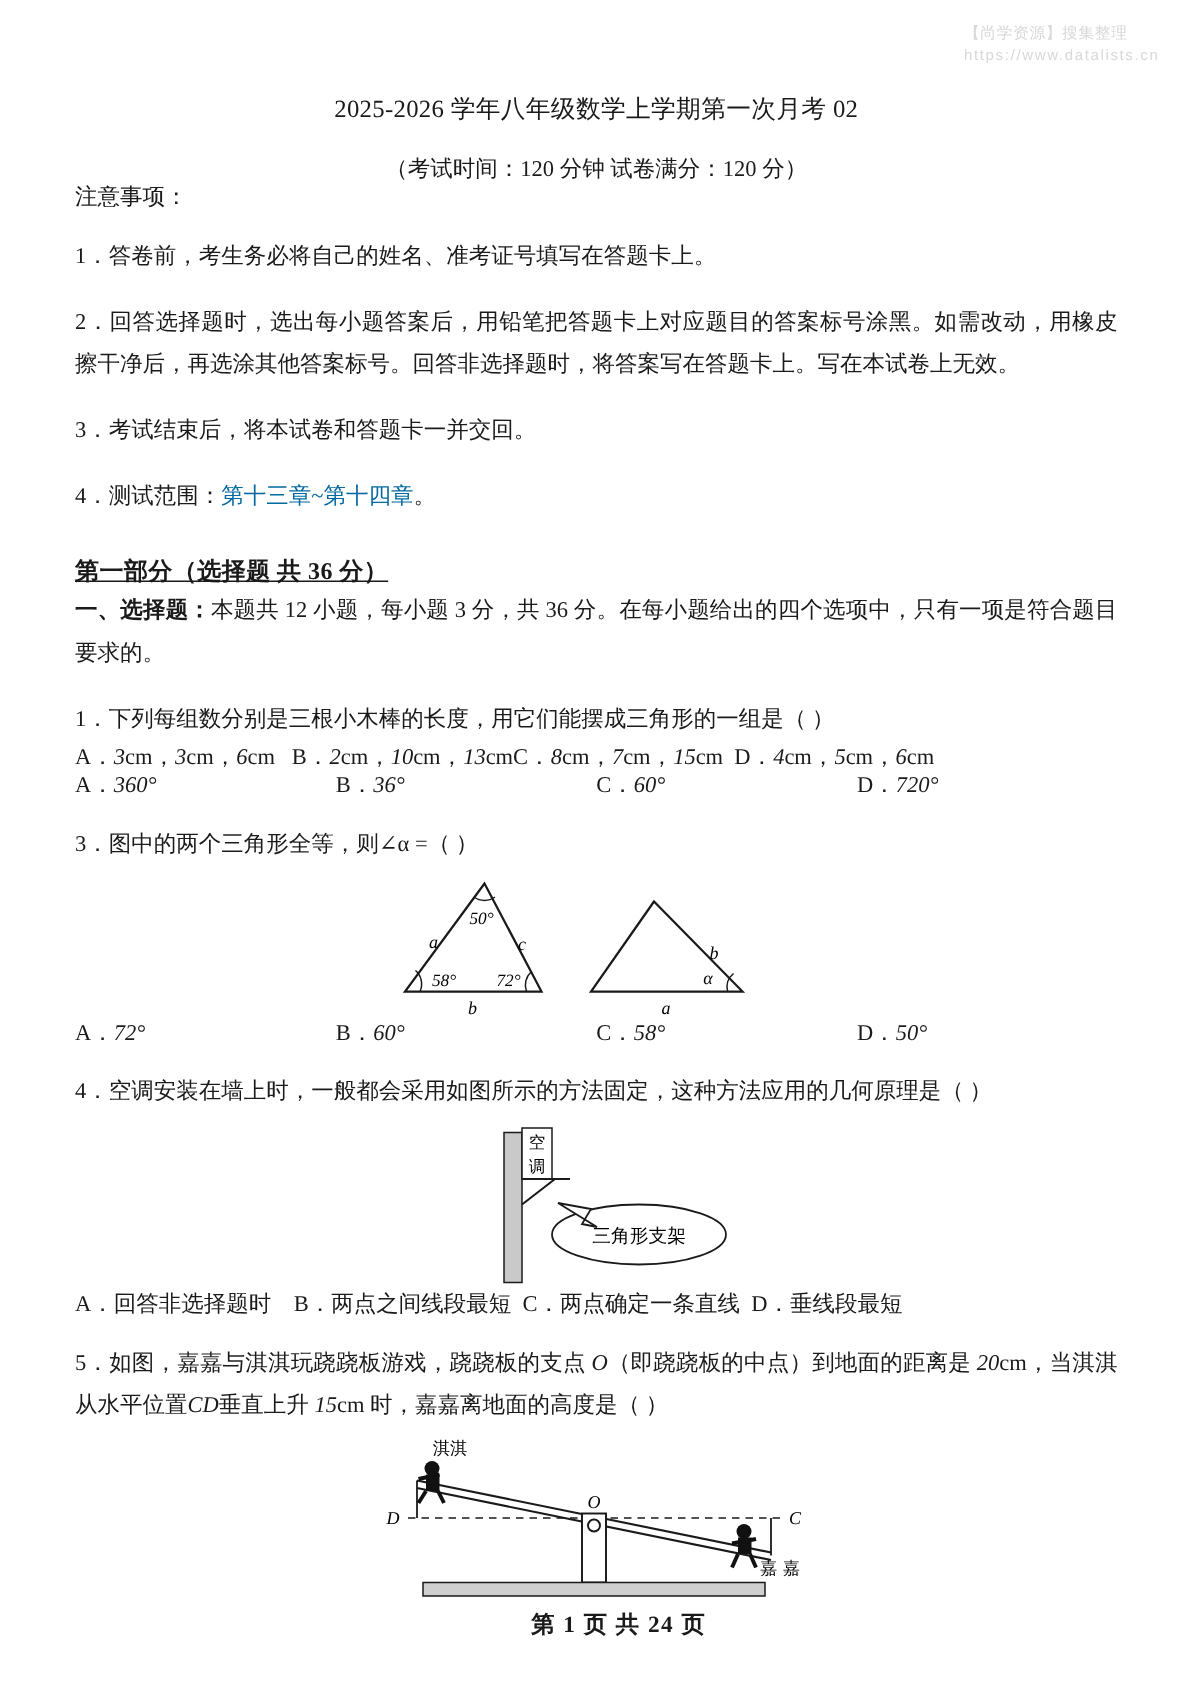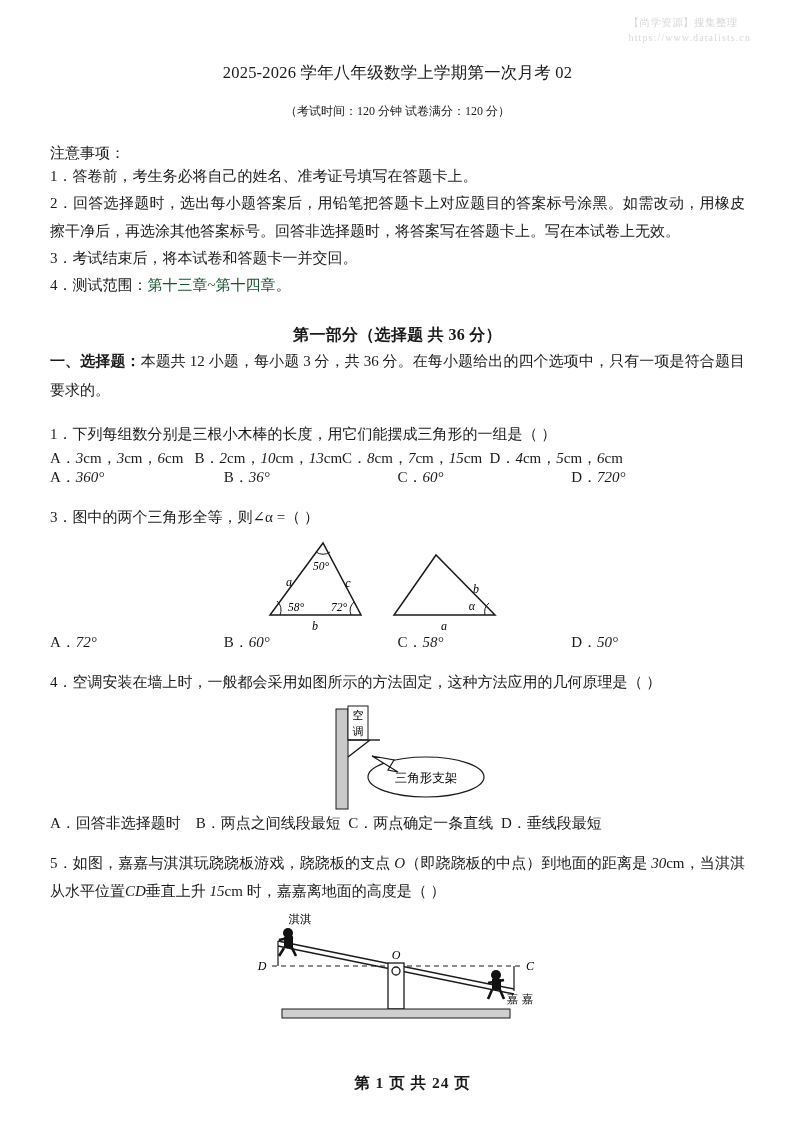--- a/index.html
+++ b/index.html
@@ -20,72 +20,73 @@
     position: absolute;
     left: 0; top: 0;
     width: 793px;
     height: 1122px;
     padding: 0;
   }
 
   
   .watermark {
     position: absolute;
-    right: 42px;
+    right: 20px;
     top: 14px;
     text-align: left;
     color: #d8d8dc;
     line-height: 1.55;
     user-select: none;
   }
   .watermark .wm-cn {
     font-size: 10.5px;
     letter-spacing: 0.4px;
     font-family: "DejaVu Sans", "Liberation Sans", sans-serif;
   }
   .watermark .wm-url {
     font-size: 10px;
     letter-spacing: 1.1px;
-    font-family: Liberation Serif, serif;
+    font-family: Liberation Sans, sans-serif;
   }
 
   
   .content {
     position: absolute;
     left: 50px;
     top: 0;
     width: 695px;
   }
   .doc-title {
     text-align: center;
     font-size: 16.5px;
     margin-top: 62px;
     letter-spacing: 0.2px;
   }
   .doc-subtitle {
     text-align: center;
-    font-size: 12px;
+    font-size: 15px;
     margin-top: 19px;
   }
   .sec-label {
     font-size: 15px;
-    margin-top: 24px;
   }
   .para {
     font-size: 15px;
+    margin-top: 17px;
     line-height: 1.82;
     text-align: justify;
   }
-  .red { color: #14532d; }
+  .red { color: #0369a1; }
   .part-heading {
-    text-align: center;
+    text-align: left;
     font-weight: bold;
     font-size: 16px;
     margin-top: 26px;
     letter-spacing: 0.3px;
+    text-decoration: underline;
   }
   .qline {
     font-size: 15px;
     margin-top: 17px;
     line-height: 1.82;
     text-align: justify;
   }
   .intro {
     font-size: 15px;
     margin-top: 1px;
@@ -238,21 +239,21 @@
 
     <div class="opts">
       <span class="opts-row">
         <span>A．回答非选择题时</span>&nbsp;&nbsp;&nbsp;
         <span>B．两点之间线段最短</span>&nbsp;
         <span>C．两点确定一条直线</span>&nbsp;
         <span>D．垂线段最短</span>
       </span>
     </div>
 
-    <div class="qline"><span>5．</span>如图，嘉嘉与淇淇玩跷跷板游戏，跷跷板的支点 <i class="v">O</i>（即跷跷板的中点）到地面的距离是 <i class="v">30</i>cm，当淇淇从水平位置<i class="v">CD</i>垂直上升 <i class="v">15</i>cm 时，嘉嘉离地面的高度是（    ）</div>
+    <div class="qline"><span>5．</span>如图，嘉嘉与淇淇玩跷跷板游戏，跷跷板的支点 <i class="v">O</i>（即跷跷板的中点）到地面的距离是 <i class="v">20</i>cm，当淇淇从水平位置<i class="v">CD</i>垂直上升 <i class="v">15</i>cm 时，嘉嘉离地面的高度是（    ）</div>
 
     <div class="fig-seesaw">
       <svg width="300" height="112" viewBox="0 0 300 112">
 
         <line x1="24" y1="55" x2="272" y2="55" stroke="#1a1a1a" stroke-width="1" stroke-dasharray="5,4"></line>
         <text x="14" y="59" font-size="12" font-style="italic" font-family="Liberation Serif, serif" text-anchor="middle">D</text>
         <text x="282" y="59" font-size="12" font-style="italic" font-family="Liberation Serif, serif" text-anchor="middle">C</text>
 
         <line x1="30" y1="55" x2="30" y2="30" stroke="#1a1a1a" stroke-width="1.2"></line>
 

